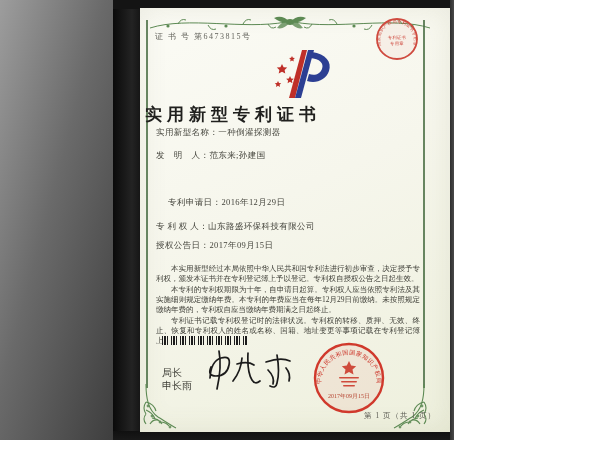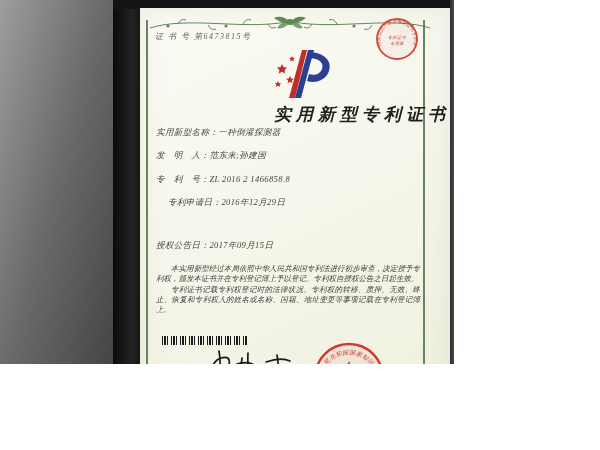--- a/index.html
+++ b/index.html
@@ -1,17 +1,17 @@
 <!DOCTYPE html>
 <html><head>
 <meta charset="utf-8">
 <style>
   html,body{margin:0;padding:0;}
   body{font-family:"Liberation Serif","DejaVu Serif",serif;background:#ffffff;}
-  .stage{position:relative;width:600px;height:364px;overflow:hidden;background:#ffffff;font-style:italic;}
+  .stage{position:relative;width:600px;height:440px;overflow:hidden;background:#ffffff;}
 
   
   .bg-left{position:absolute;left:0;top:0;width:113px;height:450px;
     background:linear-gradient(105deg,#9d9d9d 0%,#6a6a6a 45%,#3d3d3d 100%);}
   .bg-spine{position:absolute;left:113px;top:0;width:27px;height:450px;
     background:linear-gradient(to right,#0a0a0a,#232323 70%,#161616);}
   .bg-top{position:absolute;left:113px;top:0;width:341px;height:9px;background:#141414;}
   .bg-bottom{position:absolute;left:113px;top:431px;width:341px;height:19px;
     background:linear-gradient(to bottom,#101010,#222);}
   .bg-rightline{position:absolute;left:450px;top:0;width:4px;height:441px;
@@ -28,21 +28,21 @@
 
   .garland{position:absolute;left:8px;top:2px;}
   .flourish{position:absolute;top:376px;}
   .flourish.left{left:0px;}
   .flourish.right{left:250px;transform:scaleX(-1);}
 
   .certno{position:absolute;left:15px;top:23px;font-size:8px;letter-spacing:1.5px;color:#63635c;}
   .corner-seal{position:absolute;left:234px;top:8px;}
   .logo{position:absolute;left:128px;top:40px;}
 
-  .title{position:absolute;left:0;top:95px;width:100%;text-align:right;
+  .title{position:absolute;left:0;top:95px;width:100%;text-align:left;
     font-size:17px;font-weight:700;letter-spacing:5px;color:#20201e;text-indent:5px;}
 
   .field{position:absolute;left:16px;font-size:8.5px;color:#45453d;letter-spacing:.4px;white-space:nowrap;}
   .f0{top:119px;} .f1{top:142px;} .f2{top:166px;} .f3{top:189px;margin-left:12px;} .f4{top:213px;} .f5{top:232px;}
 
   .paras{position:absolute;left:16px;top:256px;width:264px;}
   .para{font-size:7.5px;line-height:1.38;color:#3e3e37;text-align:justify;text-indent:2em;margin:0;}
 
   .barcode{position:absolute;left:22px;top:328px;width:86px;height:9px;
     background:repeating-linear-gradient(90deg,#1c1c1c 0 1px,transparent 1px 2px,
@@ -142,26 +142,27 @@
         <path d="M22,28 l1.2,2.4 2.7,.3 -2,1.8 .5,2.7 -2.4,-1.4 -2.4,1.4 .5,-2.7 -2,-1.8 2.7,-.3 Z"></path>
         <path d="M10,33 l1,2 2.2,.25 -1.6,1.5 .4,2.2 -2,-1.1 -2,1.1 .4,-2.2 -1.6,-1.5 2.2,-.25 Z"></path>
         <path d="M24,8 l.9,1.8 2,.2 -1.5,1.4 .4,2 -1.8,-1 -1.8,1 .4,-2 -1.5,-1.4 2,-.2 Z"></path>
       </g>
     </svg>
 
     <div class="title">实用新型专利证书</div>
 
     <div class="field f0"><span>实用新型名称：</span><span>一种倒灌探测器</span></div>
     <div class="field f1"><span>发　明　人：</span><span>范东来;孙建国</span></div>
-    <div class="field f2"><span>专　利　号：</span><span>ZL 2016 2 1466858.8</span></div>
     <div class="field f3"><span>专利申请日：</span><span>2016年12月29日</span></div>
+    <div class="field f4"><span>专 利 权 人：</span><span>山东路盛环保科技有限公司</span></div>
     <div class="field f5"><span>授权公告日：</span><span>2017年09月15日</span></div>
 
     <div class="paras">
       <p class="para">本实用新型经过本局依照中华人民共和国专利法进行初步审查，决定授予专利权，颁发本证书并在专利登记簿上予以登记。专利权自授权公告之日起生效。</p>
+      <p class="para">本专利的专利权期限为十年，自申请日起算。专利权人应当依照专利法及其实施细则规定缴纳年费。本专利的年费应当在每年12月29日前缴纳。未按照规定缴纳年费的，专利权自应当缴纳年费期满之日起终止。</p>
       <p class="para">专利证书记载专利权登记时的法律状况。专利权的转移、质押、无效、终止、恢复和专利权人的姓名或名称、国籍、地址变更等事项记载在专利登记簿上。</p>
     </div>
 
     <div class="barcode"></div>
 
     <div class="officer">
       <div>局长</div>
       <div>申长雨</div>
     </div>
 

